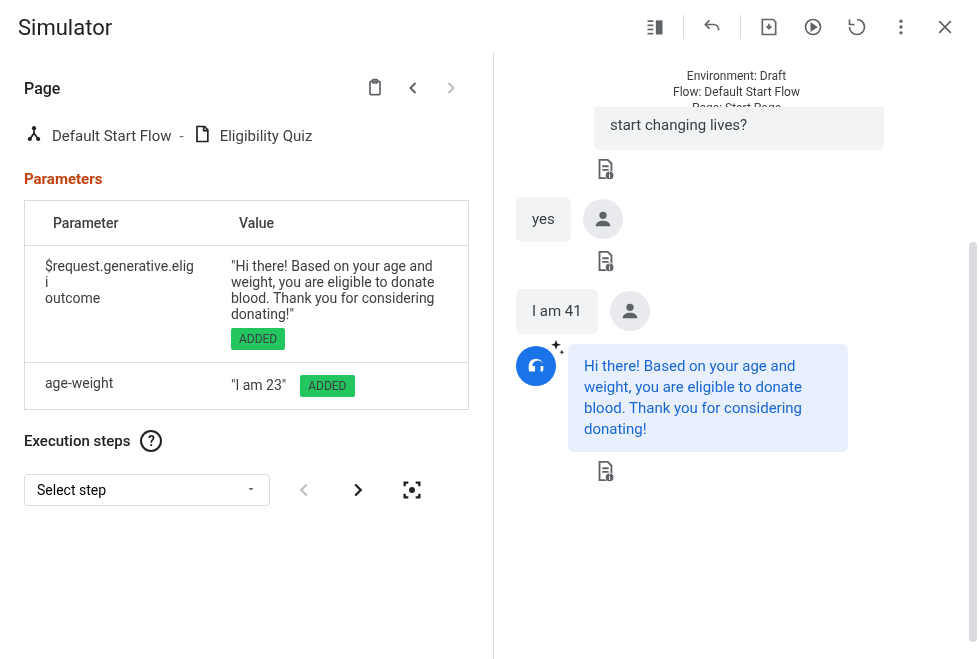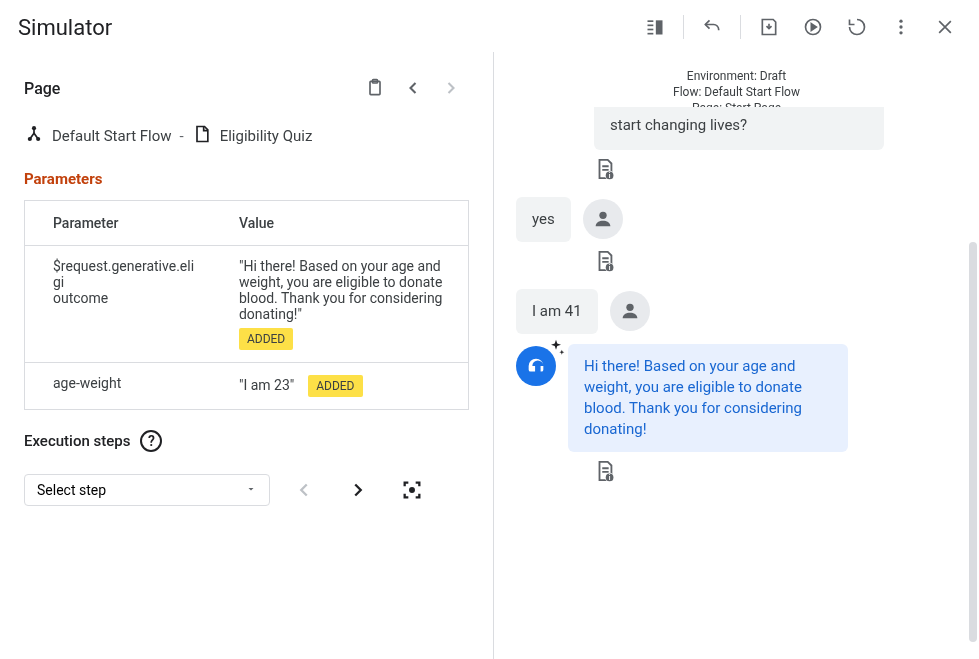--- a/index.html
+++ b/index.html
@@ -95,31 +95,31 @@
   }
   table.params th {
     text-align: left;
     padding: 14px 28px;
     font-size: 14px;
     font-weight: 500;
     color: #3c4043;
     border-bottom: 1px solid #dadce0;
   }
   table.params td {
-    padding: 12px 14px 12px 28px;
+    padding: 12px 14px 12px 20px;
     font-size: 14px;
     vertical-align: top;
     border-bottom: 1px solid #dadce0;
     color: #3c4043;
   }
   table.params tr:last-child td { border-bottom: none; }
   .param-name-cell { width: 42%; word-break: break-word; }
   .badge {
     display: inline-block;
-    background: #fde047;
+    background: #22c55e;
     color: #3c4043;
     font-size: 12px;
     padding: 4px 8px;
     border-radius: 2px;
     margin-top: 6px;
   }
   .exec-row {
     display: flex;
     align-items: center;
     gap: 10px;

